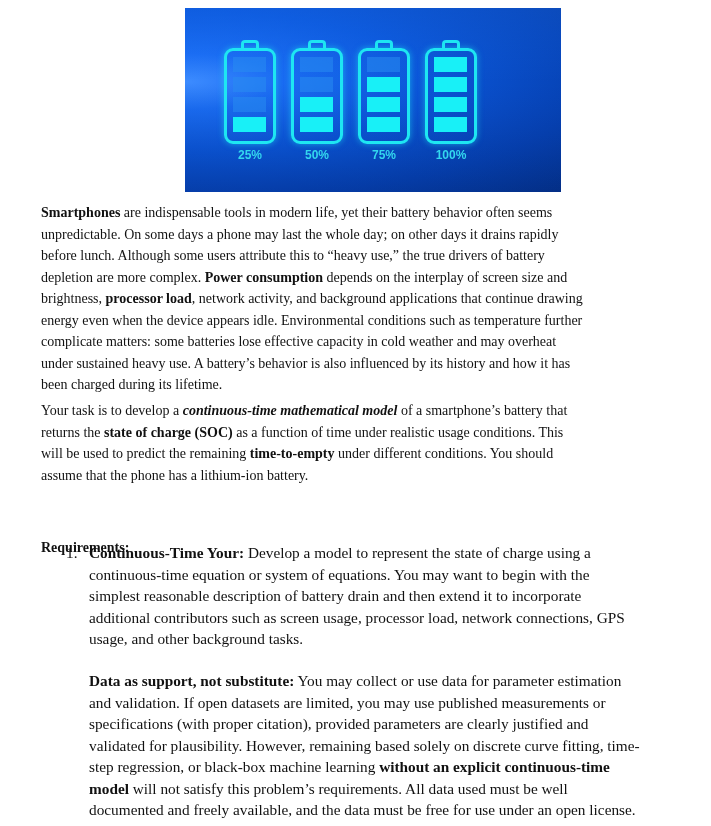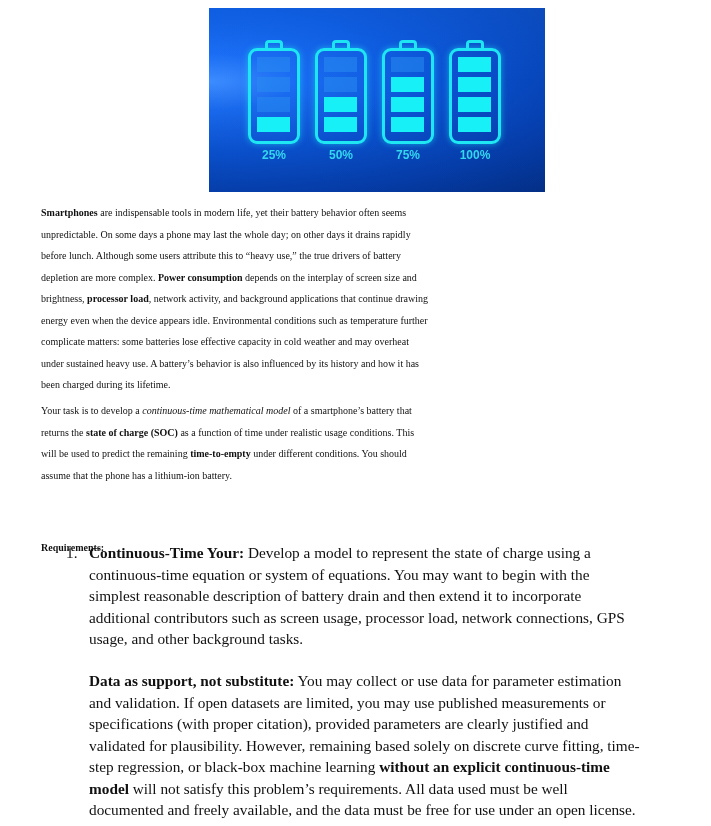--- a/index.html
+++ b/index.html
@@ -1,37 +1,37 @@
 <!DOCTYPE html>
 <html><head>
 <meta charset="utf-8">
 <style>
   html, body { margin: 0; padding: 0; background: #ffffff; }
   body { width: 711px; height: 826px; position: relative; overflow: hidden;
          font-family: "Liberation Serif", "DejaVu Serif", serif; color: #111; }
-  .hero { position: absolute; left: 185px; top: 8px; width: 336px; height: 184px;
+  .hero { position: absolute; left: 185px; top: 8px; width: 376px; height: 184px;
           background: radial-gradient(ellipse at 0% 40%, #3d8cff 0%, #1a6cf2 18%, #0b56d8 45%, #0642b4 75%, #04338f 100%);
-          overflow: hidden; margin-left: 24px; }
+          overflow: hidden; }
   .hero::after { content: ""; position: absolute; inset: 0;
           background: linear-gradient(180deg, rgba(30,120,255,0.25) 0%, rgba(0,0,0,0) 40%, rgba(0,20,80,0.15) 100%); }
   .battery { position: absolute; top: 32px; width: 52px; height: 104px; z-index: 2; }
   .battery .cap { position: absolute; left: 17px; top: 0; width: 18px; height: 9px;
           border: 3px solid #1ee6f2; border-bottom: none; border-radius: 4px 4px 0 0; box-sizing: border-box; }
   .battery .body { position: absolute; left: 0; top: 8px; width: 52px; height: 96px;
           border: 3.5px solid #1ee6f2; border-radius: 9px; box-sizing: border-box;
           box-shadow: 0 0 6px rgba(30,230,242,0.55); }
   .battery .cell { position: absolute; left: 6px; width: 33px; height: 15px; background: rgba(40,140,240,0.55); }
   .battery .cell.on { background: #18f0f7; }
   .battery .c1 { top: 6px; } .battery .c2 { top: 26px; } .battery .c3 { top: 46px; } .battery .c4 { top: 66px; }
   .battery .lbl { position: absolute; top: 108px; left: -10px; width: 72px; text-align: center;
           font-family: "Liberation Sans", "DejaVu Sans", sans-serif; font-weight: bold; font-size: 12px; color: #33d7ee; }
-  .text { position: absolute; left: 41px; font-size: 10px; line-height: 21.5px; white-space: nowrap; }
+  .text { position: absolute; left: 41px; font-size: 14px; line-height: 21.5px; white-space: nowrap; }
   .line { display: block; height: 21.5px; }
   b { font-weight: bold; }
-  .bi { font-weight: normal; font-style: italic; text-align: right; }
+  .bi { font-weight: bold; font-style: italic; text-align: right; }
   .list { position: absolute; left: 66px; font-size: 15.3px; line-height: 21.5px; white-space: nowrap; }
   .list .num { position: absolute; left: 0; top: 0; }
   .list .content { position: absolute; left: 23px; top: 0; }
 </style>
 </head>
 <body>
 
 <div class="hero">
   <div class="battery" style="left:39px">
     <div class="cap"></div>

